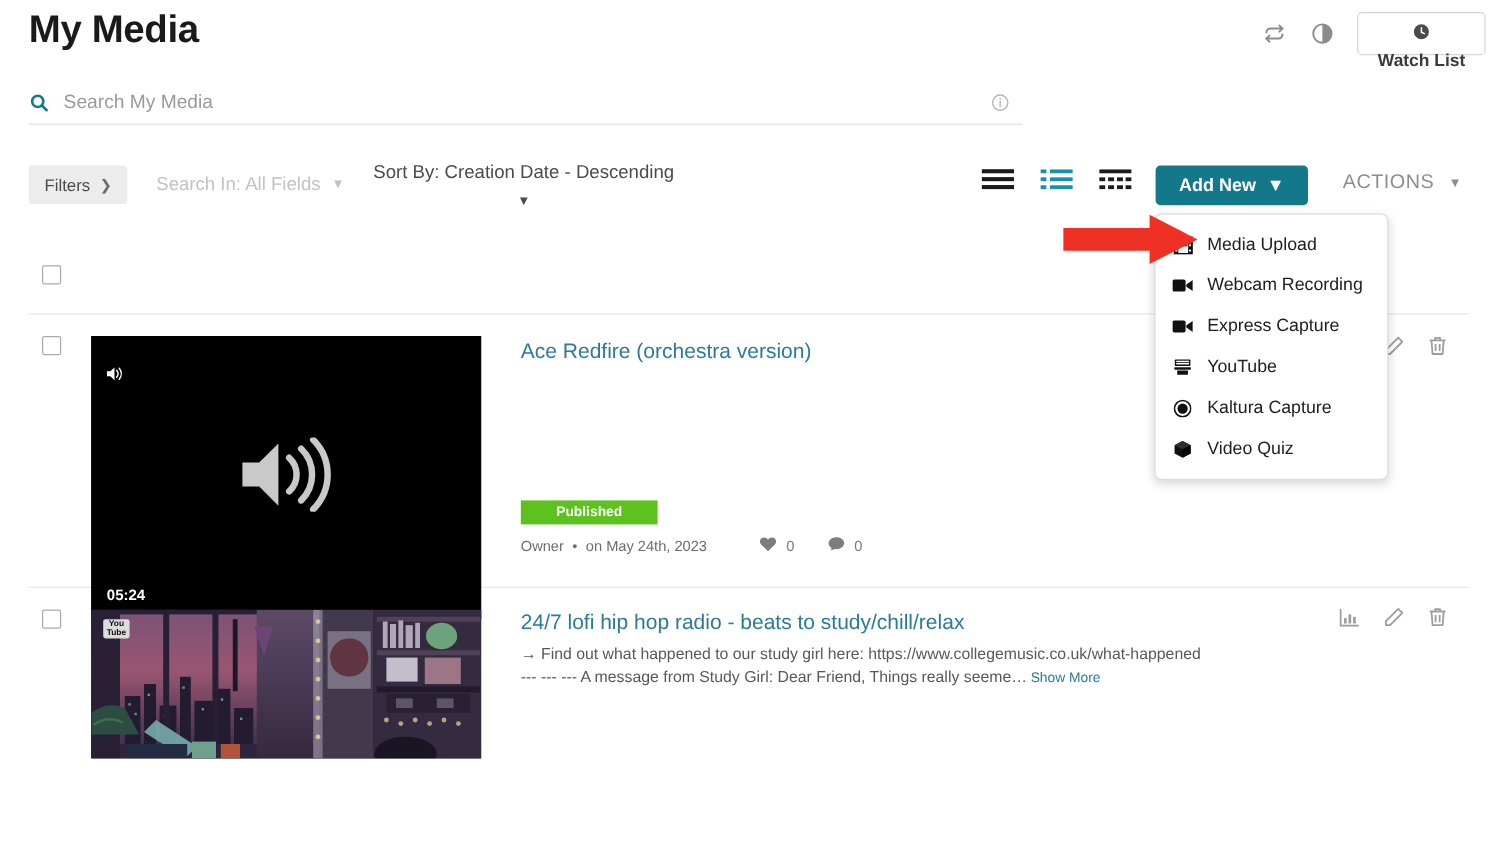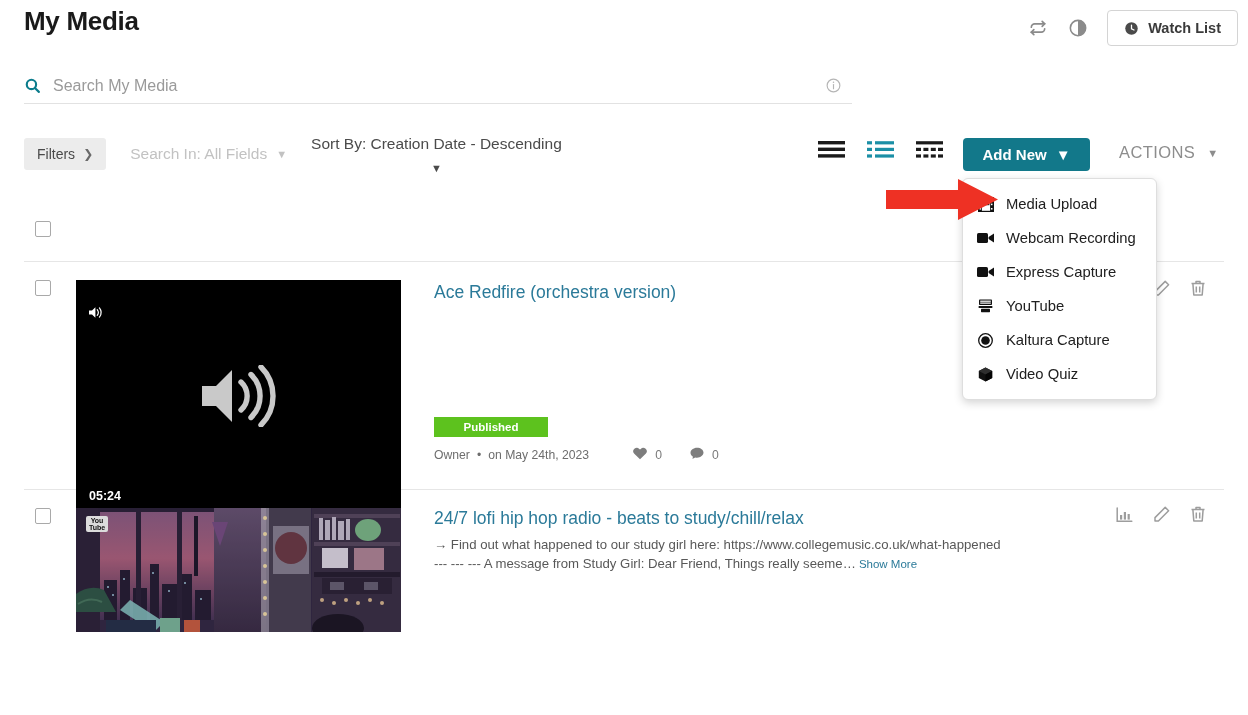--- a/index.html
+++ b/index.html
@@ -7,38 +7,38 @@
     width: 1248px; height: 715px;
     background: #ffffff;
     font-family: "Liberation Sans", sans-serif;
     overflow: hidden;
   }
   .page { position: relative; width: 1248px; height: 715px; background: #fff; }
 
   
   .page-title {
     position: absolute; left: 24px; top: 6px;
-    font-size: 26px; font-weight: bold; color: #1a1a1a;
+    font-size: 32px; font-weight: bold; color: #1a1a1a;
     letter-spacing: -0.3px;
   }
   .header-tools {
     position: absolute; right: 10px; top: 10px;
     display: flex; align-items: center; gap: 18px;
   }
   .icon-btn {
     width: 22px; height: 22px; display: flex;
     align-items: center; justify-content: center;
     color: #8b8b8b; cursor: pointer;
   }
   .watch-list-btn {
     display: flex; align-items: center; gap: 9px;
     border: 1px solid #d4d4d4; border-radius: 4px;
     background: #fff; padding: 8px 16px;
     font-size: 14.5px; font-weight: bold; color: #3a3a3a;
-    cursor: pointer; height: 36px;
+    cursor: pointer; height: 36px; flex-direction: column;
   }
   .watch-list-btn .clock { color: #4a4a4a; display:flex; align-items:center; }
 
   
   .search-row {
     position: absolute; left: 24px; top: 68px;
     width: 828px; height: 36px;
     border-bottom: 1px solid #e2e2e2;
     display: flex; align-items: center;
   }

